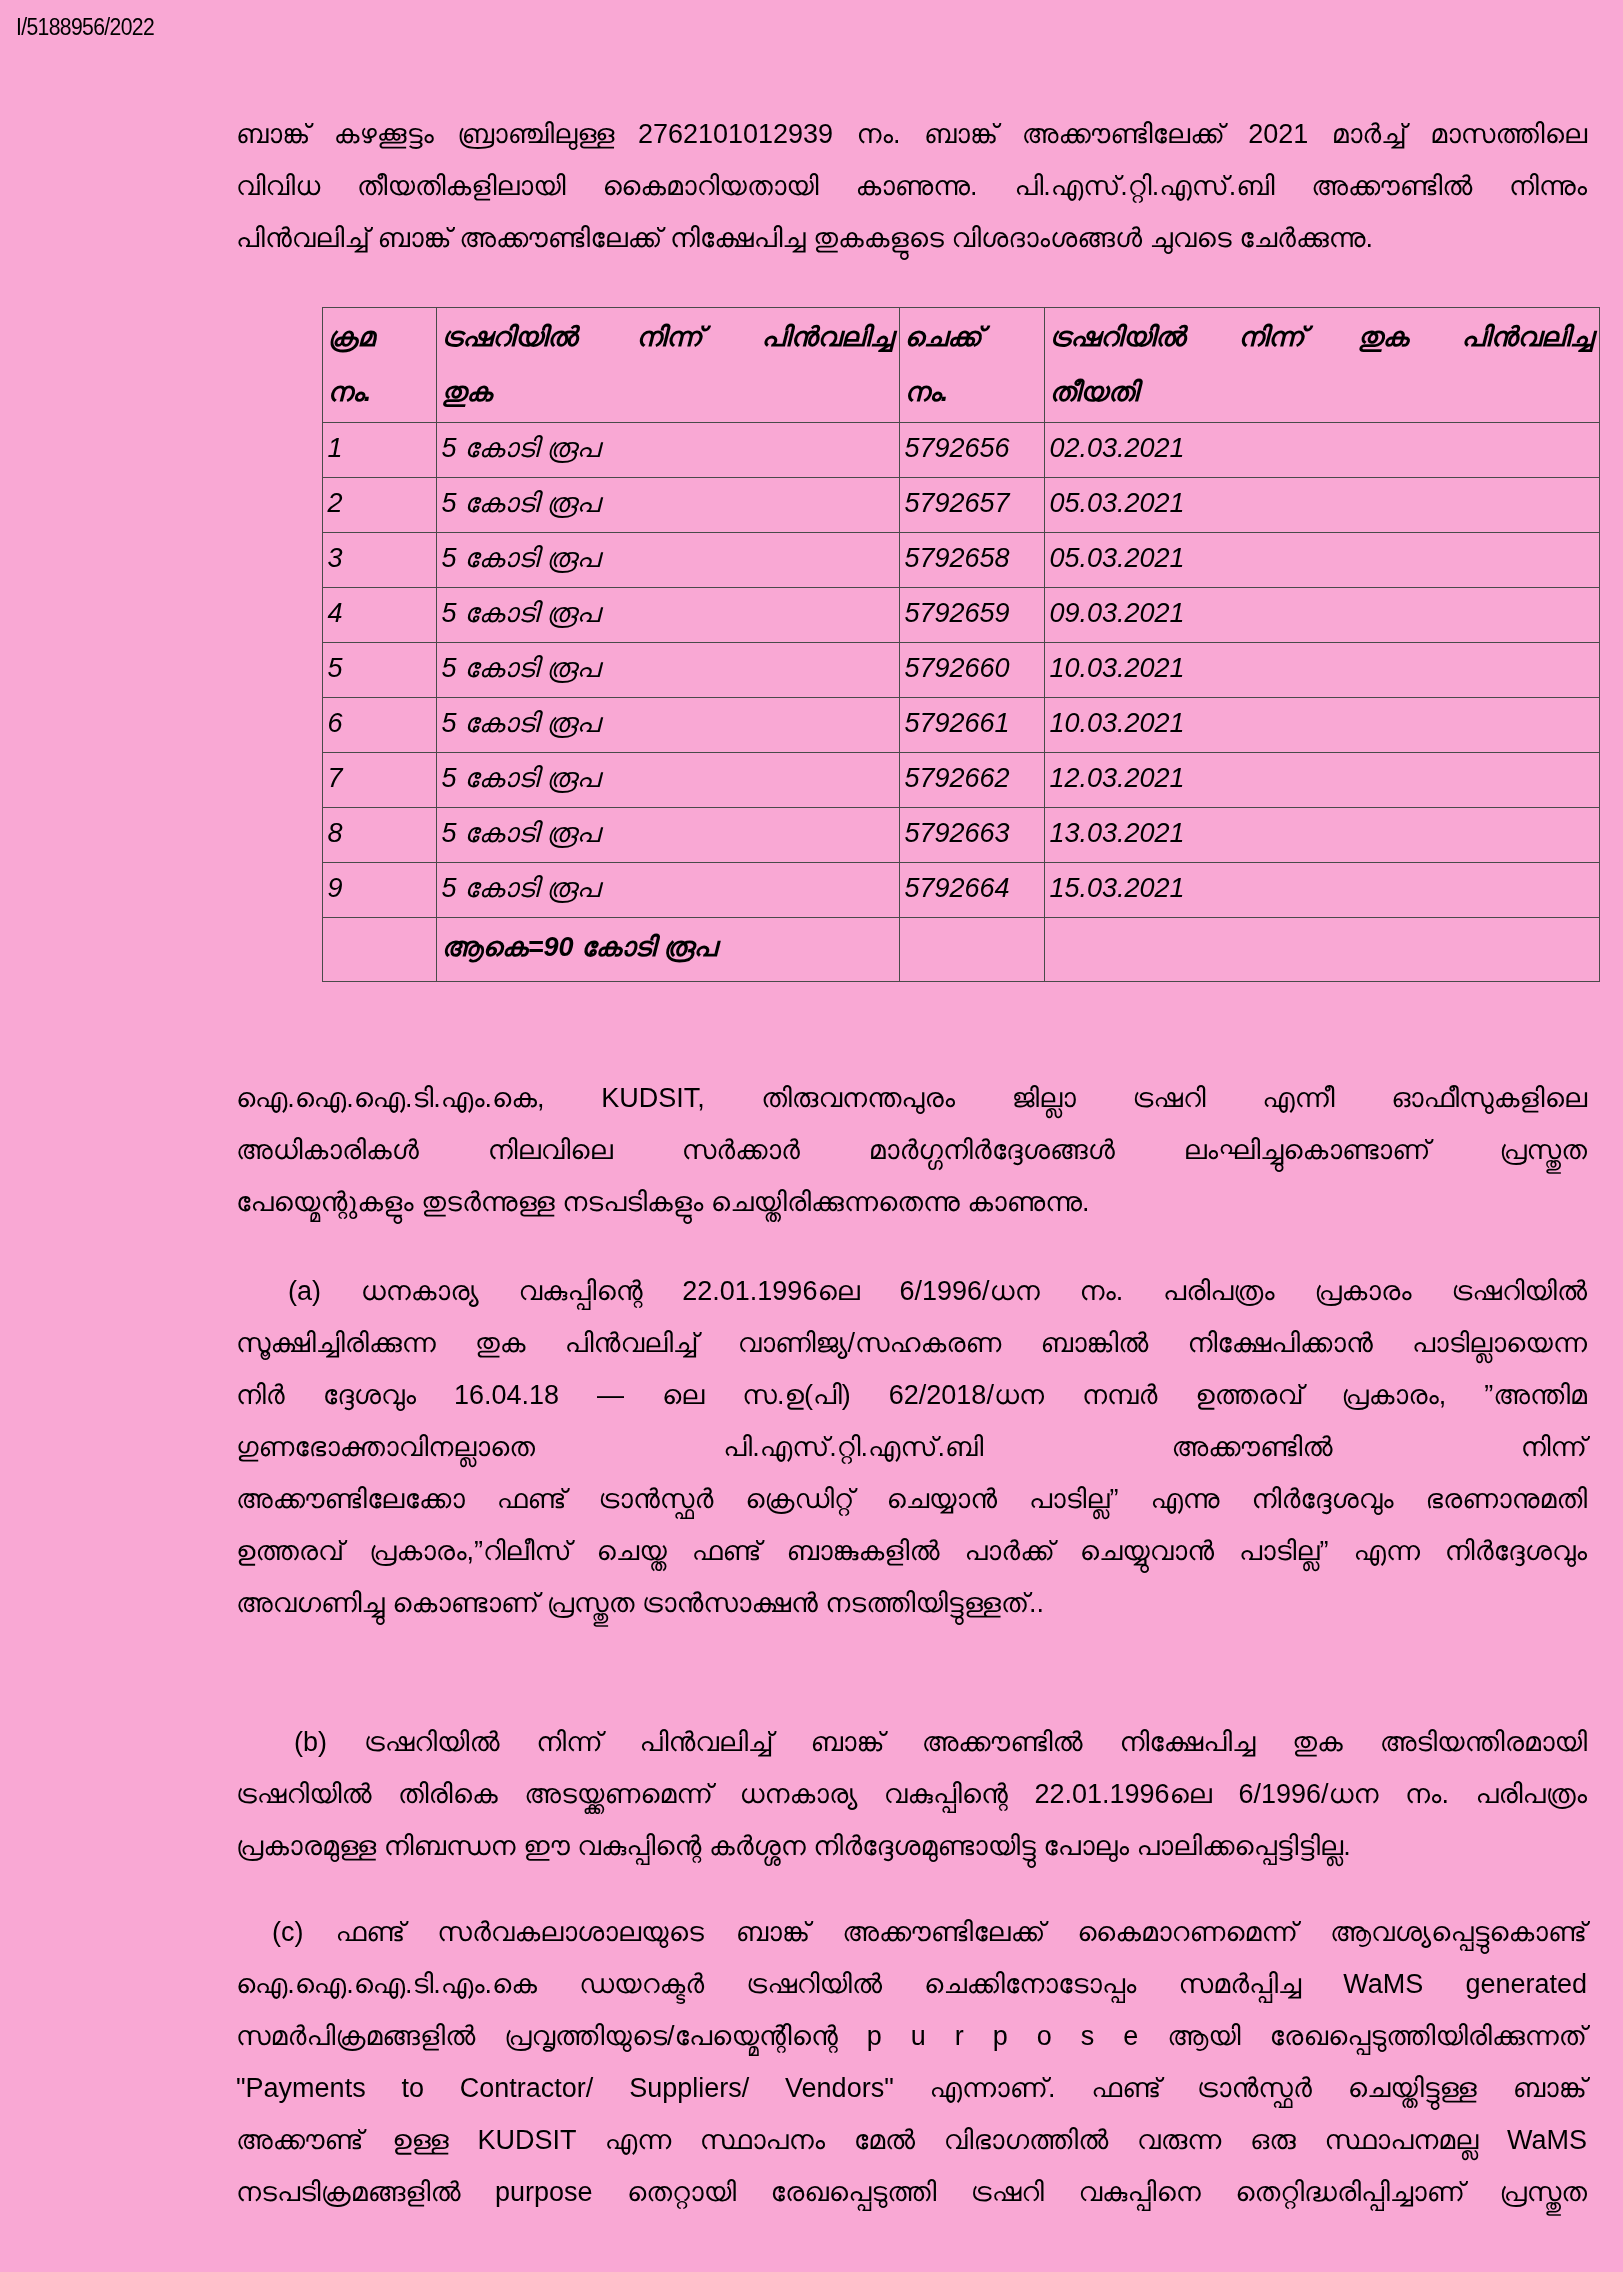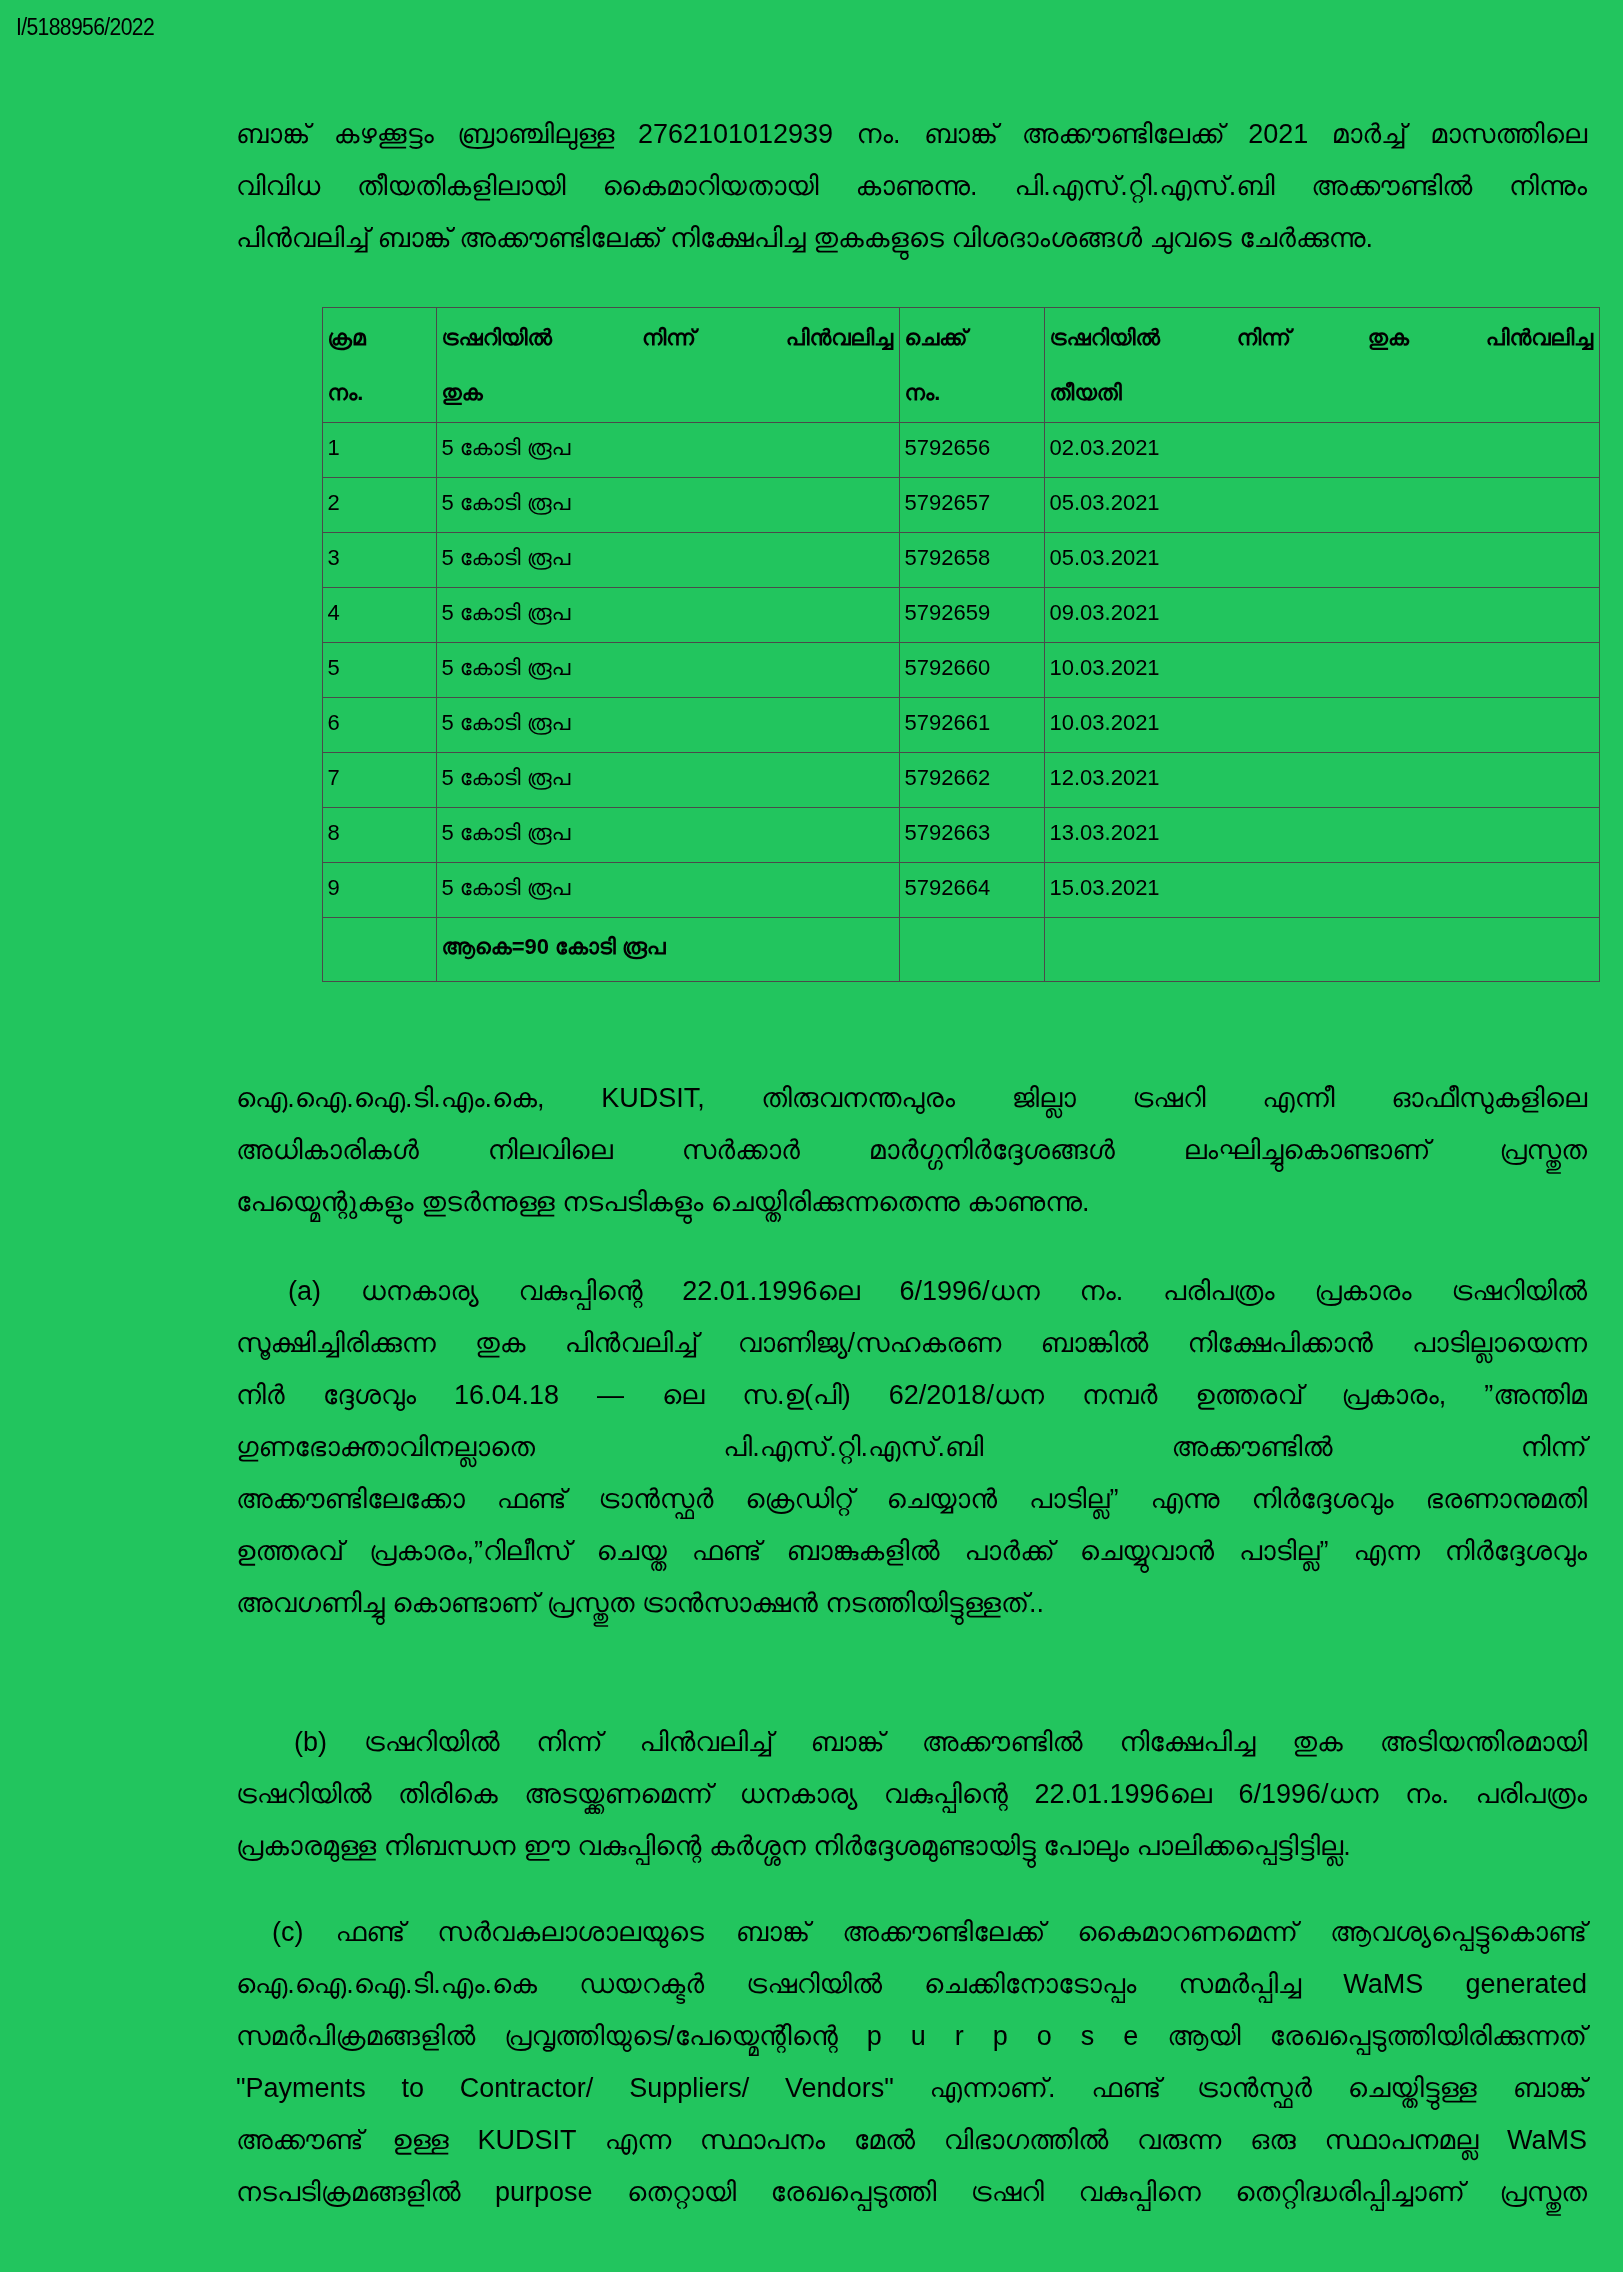--- a/index.html
+++ b/index.html
@@ -1,20 +1,20 @@
 <!DOCTYPE html>
 <html style="font-size:12px"><head>
 <meta charset="utf-8">
 <style>
   html,body { margin:0; padding:0; background:#e8e8e8; }
   .page {
     position: relative;
     width: 1623px;
     height: 2273px;
-    background: #22c55e;
+    background: #f9a8d4;
     color: #000000;
     font-family: "Liberation Sans", sans-serif;
     overflow: hidden;
   }
   .doc-id {
     position: absolute;
     left: 16.4px;
     top: 13.5px;
     font-size: 23px;
     letter-spacing: -0.7px;
@@ -49,21 +49,22 @@
   .gap-para-a  { margin-top: 37px; }
   .gap-para-b  { margin-top: 87px; }
   .gap-para-c  { margin-top: 34px; }
 
   
   table.wtable {
     border-collapse: collapse;
     table-layout: fixed;
     margin-left: 98px;
     width: 1276px;
-    font-size: 22px;
+    font-size: 27px;
+    font-style: italic;
   }
   table.wtable col.c1 { width: 114px; }
   table.wtable col.c2 { width: 463px; }
   table.wtable col.c3 { width: 145px; }
   table.wtable col.c4 { width: 555px; }
   table.wtable th, table.wtable td {
     border: 1.5px solid #4a4a4a;
     padding: 1.5px 6px 1.5px 4.5px;
     vertical-align: top;
     text-align: left;

